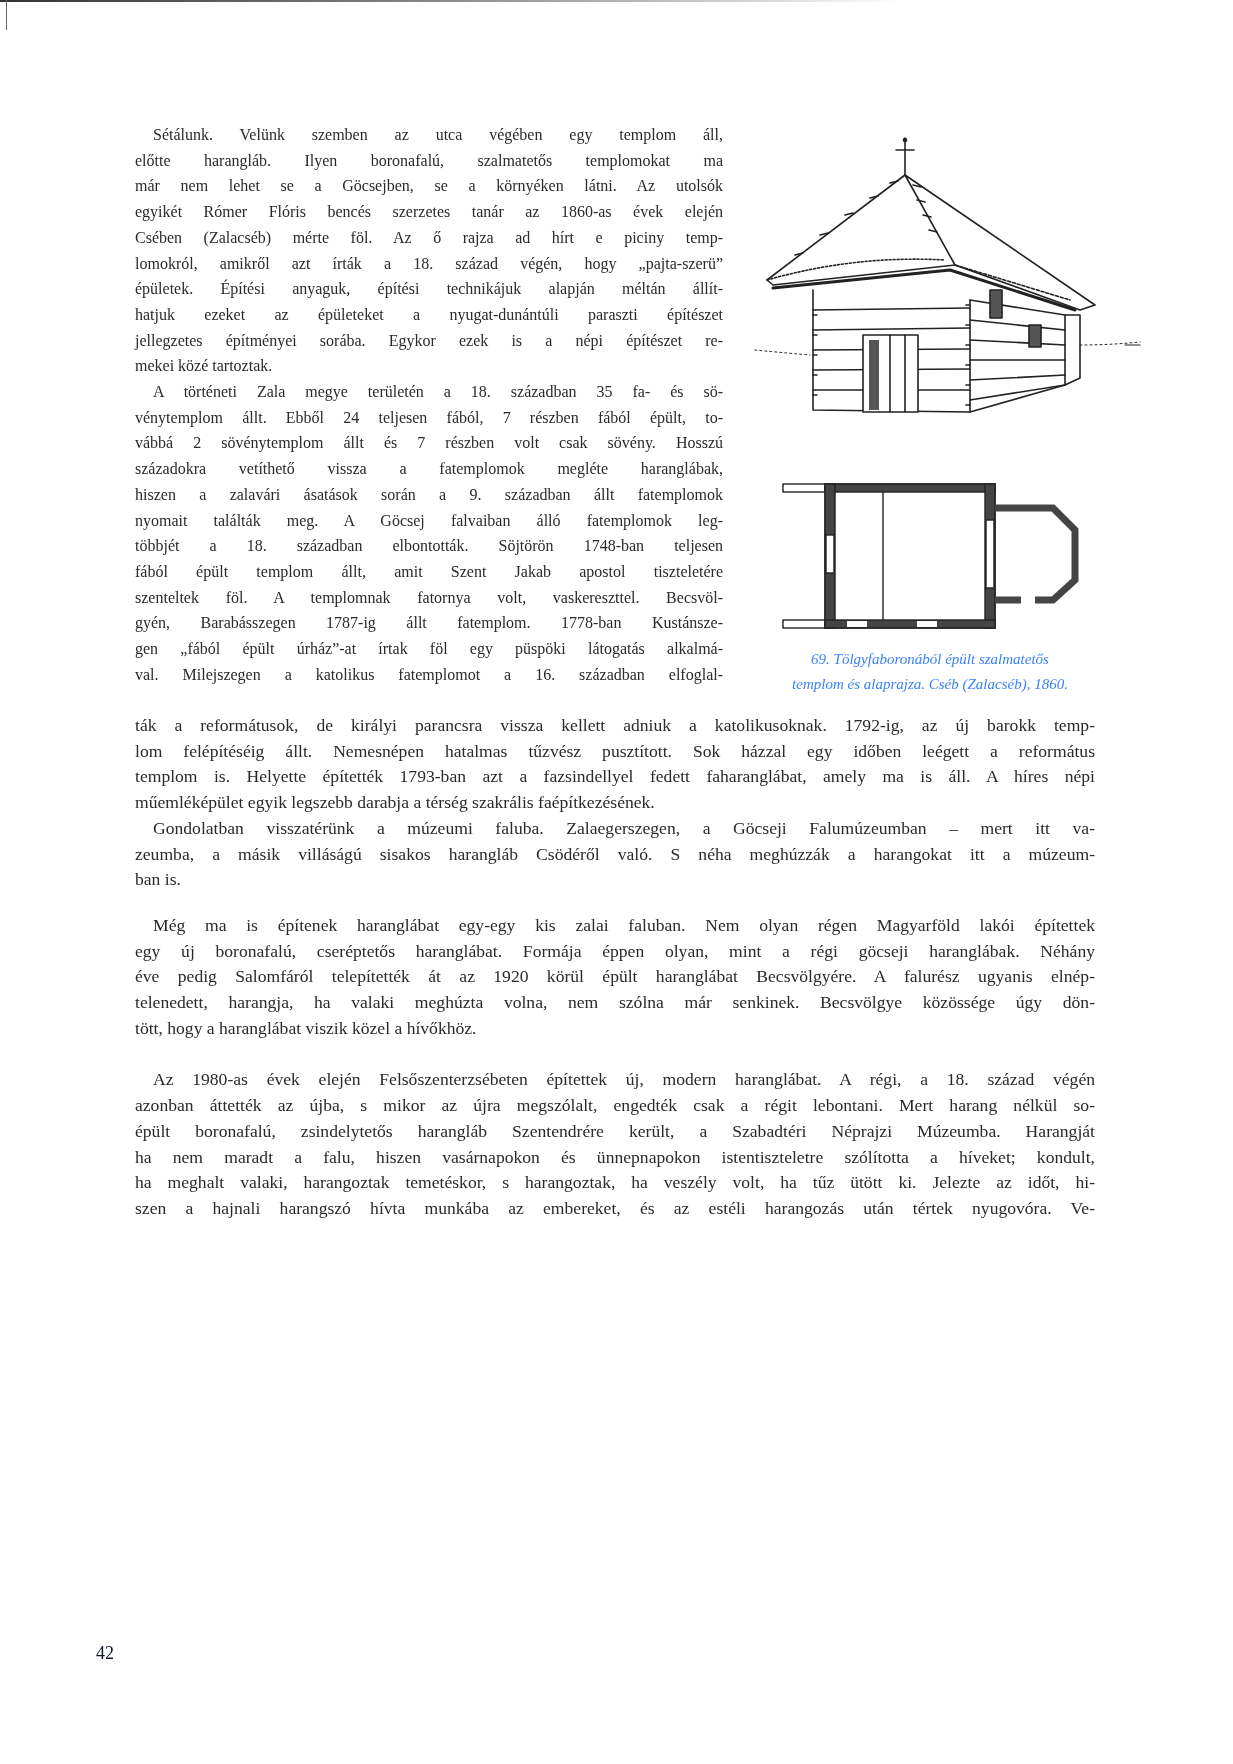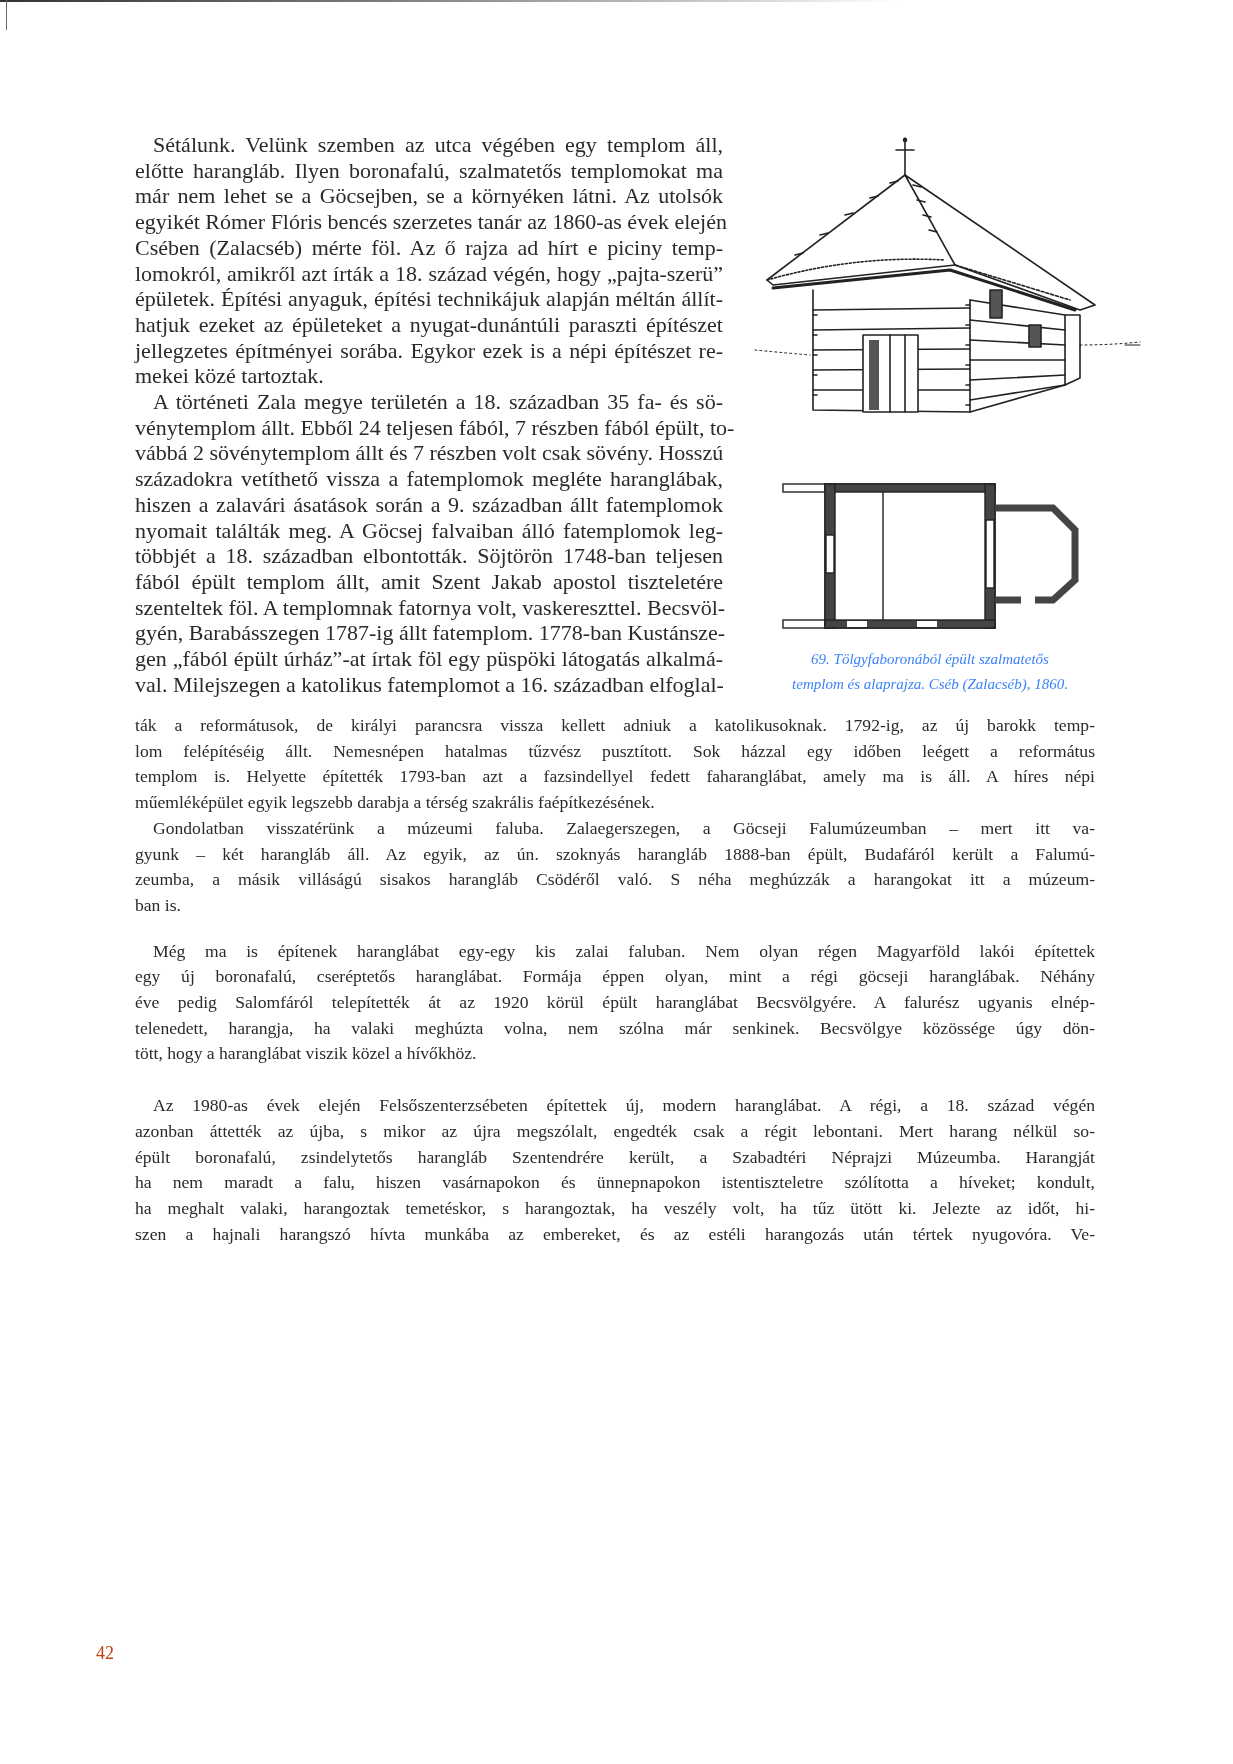--- a/index.html
+++ b/index.html
@@ -1,31 +1,31 @@
 <!DOCTYPE html>
 <html><head>
 <meta charset="utf-8">
 <style>
   html, body { margin: 0; padding: 0; background: #ffffff; }
   body { width: 1233px; height: 1764px; position: relative; overflow: hidden;
          font-family: "Liberation Serif", "DejaVu Serif", serif; color: #2a2a2a; }
   .scan-edge-top { position: absolute; left: 0; top: 0; width: 900px; height: 2px;
          background: linear-gradient(to right, #333 0%, #777 40%, #ccc 80%, rgba(255,255,255,0) 100%); }
   .scan-edge-left { position: absolute; left: 6px; top: 0; width: 1px; height: 30px; background: #666; }
-  .text-col { position: absolute; left: 135px; top: 132px; width: 588px; font-size: 22px; line-height: 25.7px; text-align: justify; }
+  .text-col { position: absolute; left: 135px; top: 122px; width: 588px; font-size: 16px; line-height: 25.7px; text-align: justify; }
   .text-full { position: absolute; left: 135px; top: 713px; width: 960px; font-size: 17.6px; line-height: 25.7px; text-align: justify; }
   .para { margin: 0; text-indent: 0; }
   .line { display: block; text-align: justify; text-align-last: justify; white-space: nowrap; }
   .line.last { text-align-last: left; }
   .line.indent { padding-left: 18px; }
   .figure { position: absolute; left: 745px; top: 120px; width: 400px; }
   .fig-house { position: absolute; left: 0; top: 0; width: 420px; height: 300px; }
   .fig-plan { position: absolute; left: 20px; top: 340px; width: 330px; height: 180px; }
   .caption { position: absolute; left: 720px; top: 647px; width: 420px; font-style: italic; font-size: 15px; line-height: 25px; text-align: center; color: #3b82f6; }
-  .page-number { position: absolute; left: 96px; top: 1643px; font-size: 18px; color: #c2410c; }
+  .page-number { position: absolute; left: 96px; top: 1643px; font-size: 18px; color: #0f172a; }
 </style>
 </head>
 <body>
 
 <div class="scan-edge-top"></div>
 <div class="scan-edge-left"></div>
 
 <div class="text-col">
   <div class="para">
     <span class="line indent">Sétálunk. Velünk szemben az utca végében egy templom áll,</span>
@@ -57,21 +57,20 @@
 
 <div class="text-full">
   <div class="para">
     <span class="line">ták a reformátusok, de királyi parancsra vissza kellett adniuk a katolikusoknak. 1792-ig, az új barokk temp-</span>
     <span class="line">lom felépítéséig állt. Nemesnépen hatalmas tűzvész pusztított. Sok házzal egy időben leégett a református</span>
     <span class="line">templom is. Helyette építették 1793-ban azt a fazsindellyel fedett faharanglábat, amely ma is áll. A híres népi</span>
     <span class="line last">műemléképület egyik legszebb darabja a térség szakrális faépítkezésének.</span>
   </div>
   <div class="para">
     <span class="line indent">Gondolatban visszatérünk a múzeumi faluba. Zalaegerszegen, a Göcseji Falumúzeumban – mert itt va-</span>
-    <span class="line">gyunk – két harangláb áll. Az egyik, az ún. szoknyás harangláb 1888-ban épült, Budafáról került a Falumú-</span>
     <span class="line">zeumba, a másik villáságú sisakos harangláb Csödéről való. S néha meghúzzák a harangokat itt a múzeum-</span>
     <span class="line last">ban is.</span>
   </div>
   <div class="para" style="margin-top:20px">
     <span class="line indent">Még ma is építenek haranglábat egy-egy kis zalai faluban. Nem olyan régen Magyarföld lakói építettek</span>
     <span class="line">egy új boronafalú, cseréptetős haranglábat. Formája éppen olyan, mint a régi göcseji haranglábak. Néhány</span>
     <span class="line">éve pedig Salomfáról telepítették át az 1920 körül épült haranglábat Becsvölgyére. A falurész ugyanis elnép-</span>
     <span class="line">telenedett, harangja, ha valaki meghúzta volna, nem szólna már senkinek. Becsvölgye közössége úgy dön-</span>
     <span class="line last">tött, hogy a haranglábat viszik közel a hívőkhöz.</span>
   </div>

